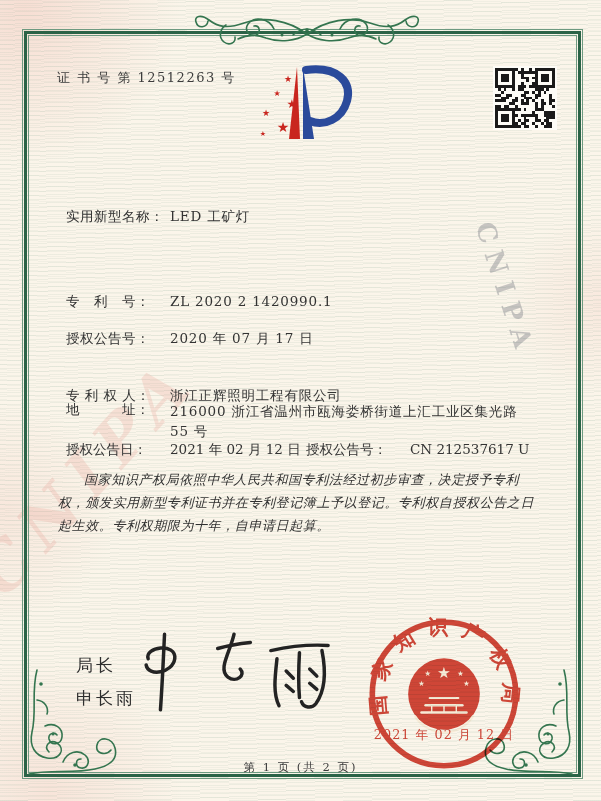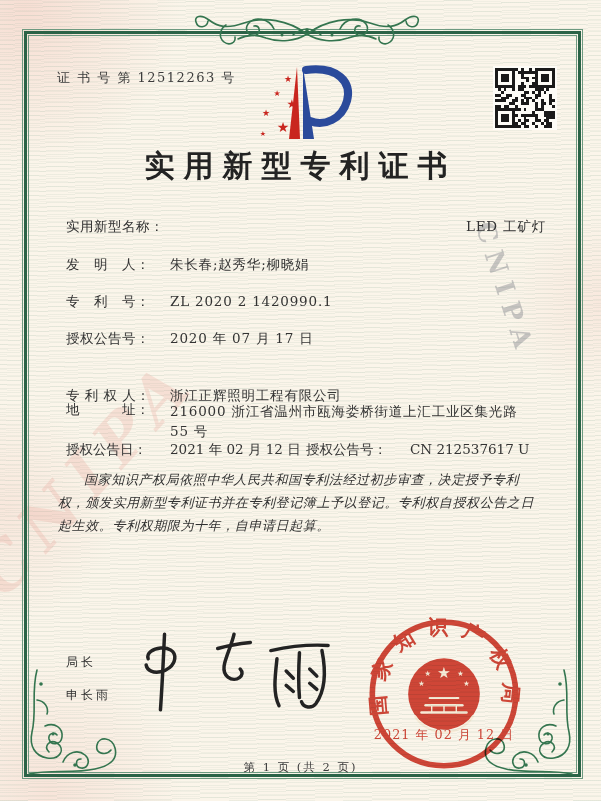--- a/index.html
+++ b/index.html
@@ -44,21 +44,21 @@
   .row-addr .val{width:368px; line-height:1.5;}
   .row-grant{display:block;}
   .row-grant span{position:absolute; white-space:pre;}
   .row-grant .g1l{left:0;} .row-grant .g1v{left:104px;}
   .row-grant .g2l{left:240px;} .row-grant .g2v{left:344px;}
 
   .body-text{position:absolute; left:58px; top:468px; width:488px;}
   .body-text p{margin:0 0 6px 0; font-size:13px; line-height:1.78; letter-spacing:0.6px;
     text-indent:2em; font-style:italic; color:#303030;}
 
-  .signer{position:absolute; left:66px; font-size:12px; letter-spacing:3px; color:#2e2e2e; white-space:pre;}
+  .signer{position:absolute; left:76px; font-size:17px; letter-spacing:3px; color:#2e2e2e; white-space:pre;}
   .signer-title{top:654px;} .signer-name{top:687px;}
   .autograph{position:absolute; left:118px; top:624px; width:228px; height:92px;}
 
   .seal{position:absolute; left:360px; top:610px; width:168px; height:168px; opacity:.92; mix-blend-mode:multiply;}
   .seal svg{display:block; width:100%; height:100%;}
 
   .footer{position:absolute; left:0; top:748px; width:100%; text-align:center;
     font-size:11.5px; letter-spacing:2px; color:#3d3d3d; white-space:pre;margin-top:12px;}
 
   .wm{position:absolute; pointer-events:none; font-family:"DejaVu Serif",serif; font-weight:700; white-space:pre;}
@@ -296,29 +296,24 @@
           <rect x="14" y="0" width="7" height="7" fill="#1a1a1a"></rect>
           <rect x="15" y="1" width="5" height="5" fill="#fdfcf7"></rect>
           <rect x="16" y="2" width="3" height="3" fill="#1a1a1a"></rect>
           <rect x="0" y="14" width="7" height="7" fill="#1a1a1a"></rect>
           <rect x="1" y="15" width="5" height="5" fill="#fdfcf7"></rect>
           <rect x="2" y="16" width="3" height="3" fill="#1a1a1a"></rect>
         </g>
       </svg>
   </div>
 
-  <div class="title">实用新型专利证书</div>
-
-  <div class="row" style="top:218px;justify-content:space-between;">
+
+  <div class="row" style="top:208px;">
     <span class="lbl">实用新型名称：</span>
     <span class="val">LED 工矿灯</span>
-  </div>
-  <div class="row" style="top:256px;">
-    <span class="lbl">发　明　人：</span>
-    <span class="val">朱长春;赵秀华;柳晓娟</span>
   </div>
   <div class="row" style="top:293px;">
     <span class="lbl">专　利　号：</span>
     <span class="val">ZL 2020 2 1420990.1</span>
   </div>
   <div class="row" style="top:330px;">
     <span class="lbl">授权公告号：</span>
     <span class="val">2020 年 07 月 17 日</span>
   </div>
   <div class="row" style="top:367px;margin-top:20px;">

